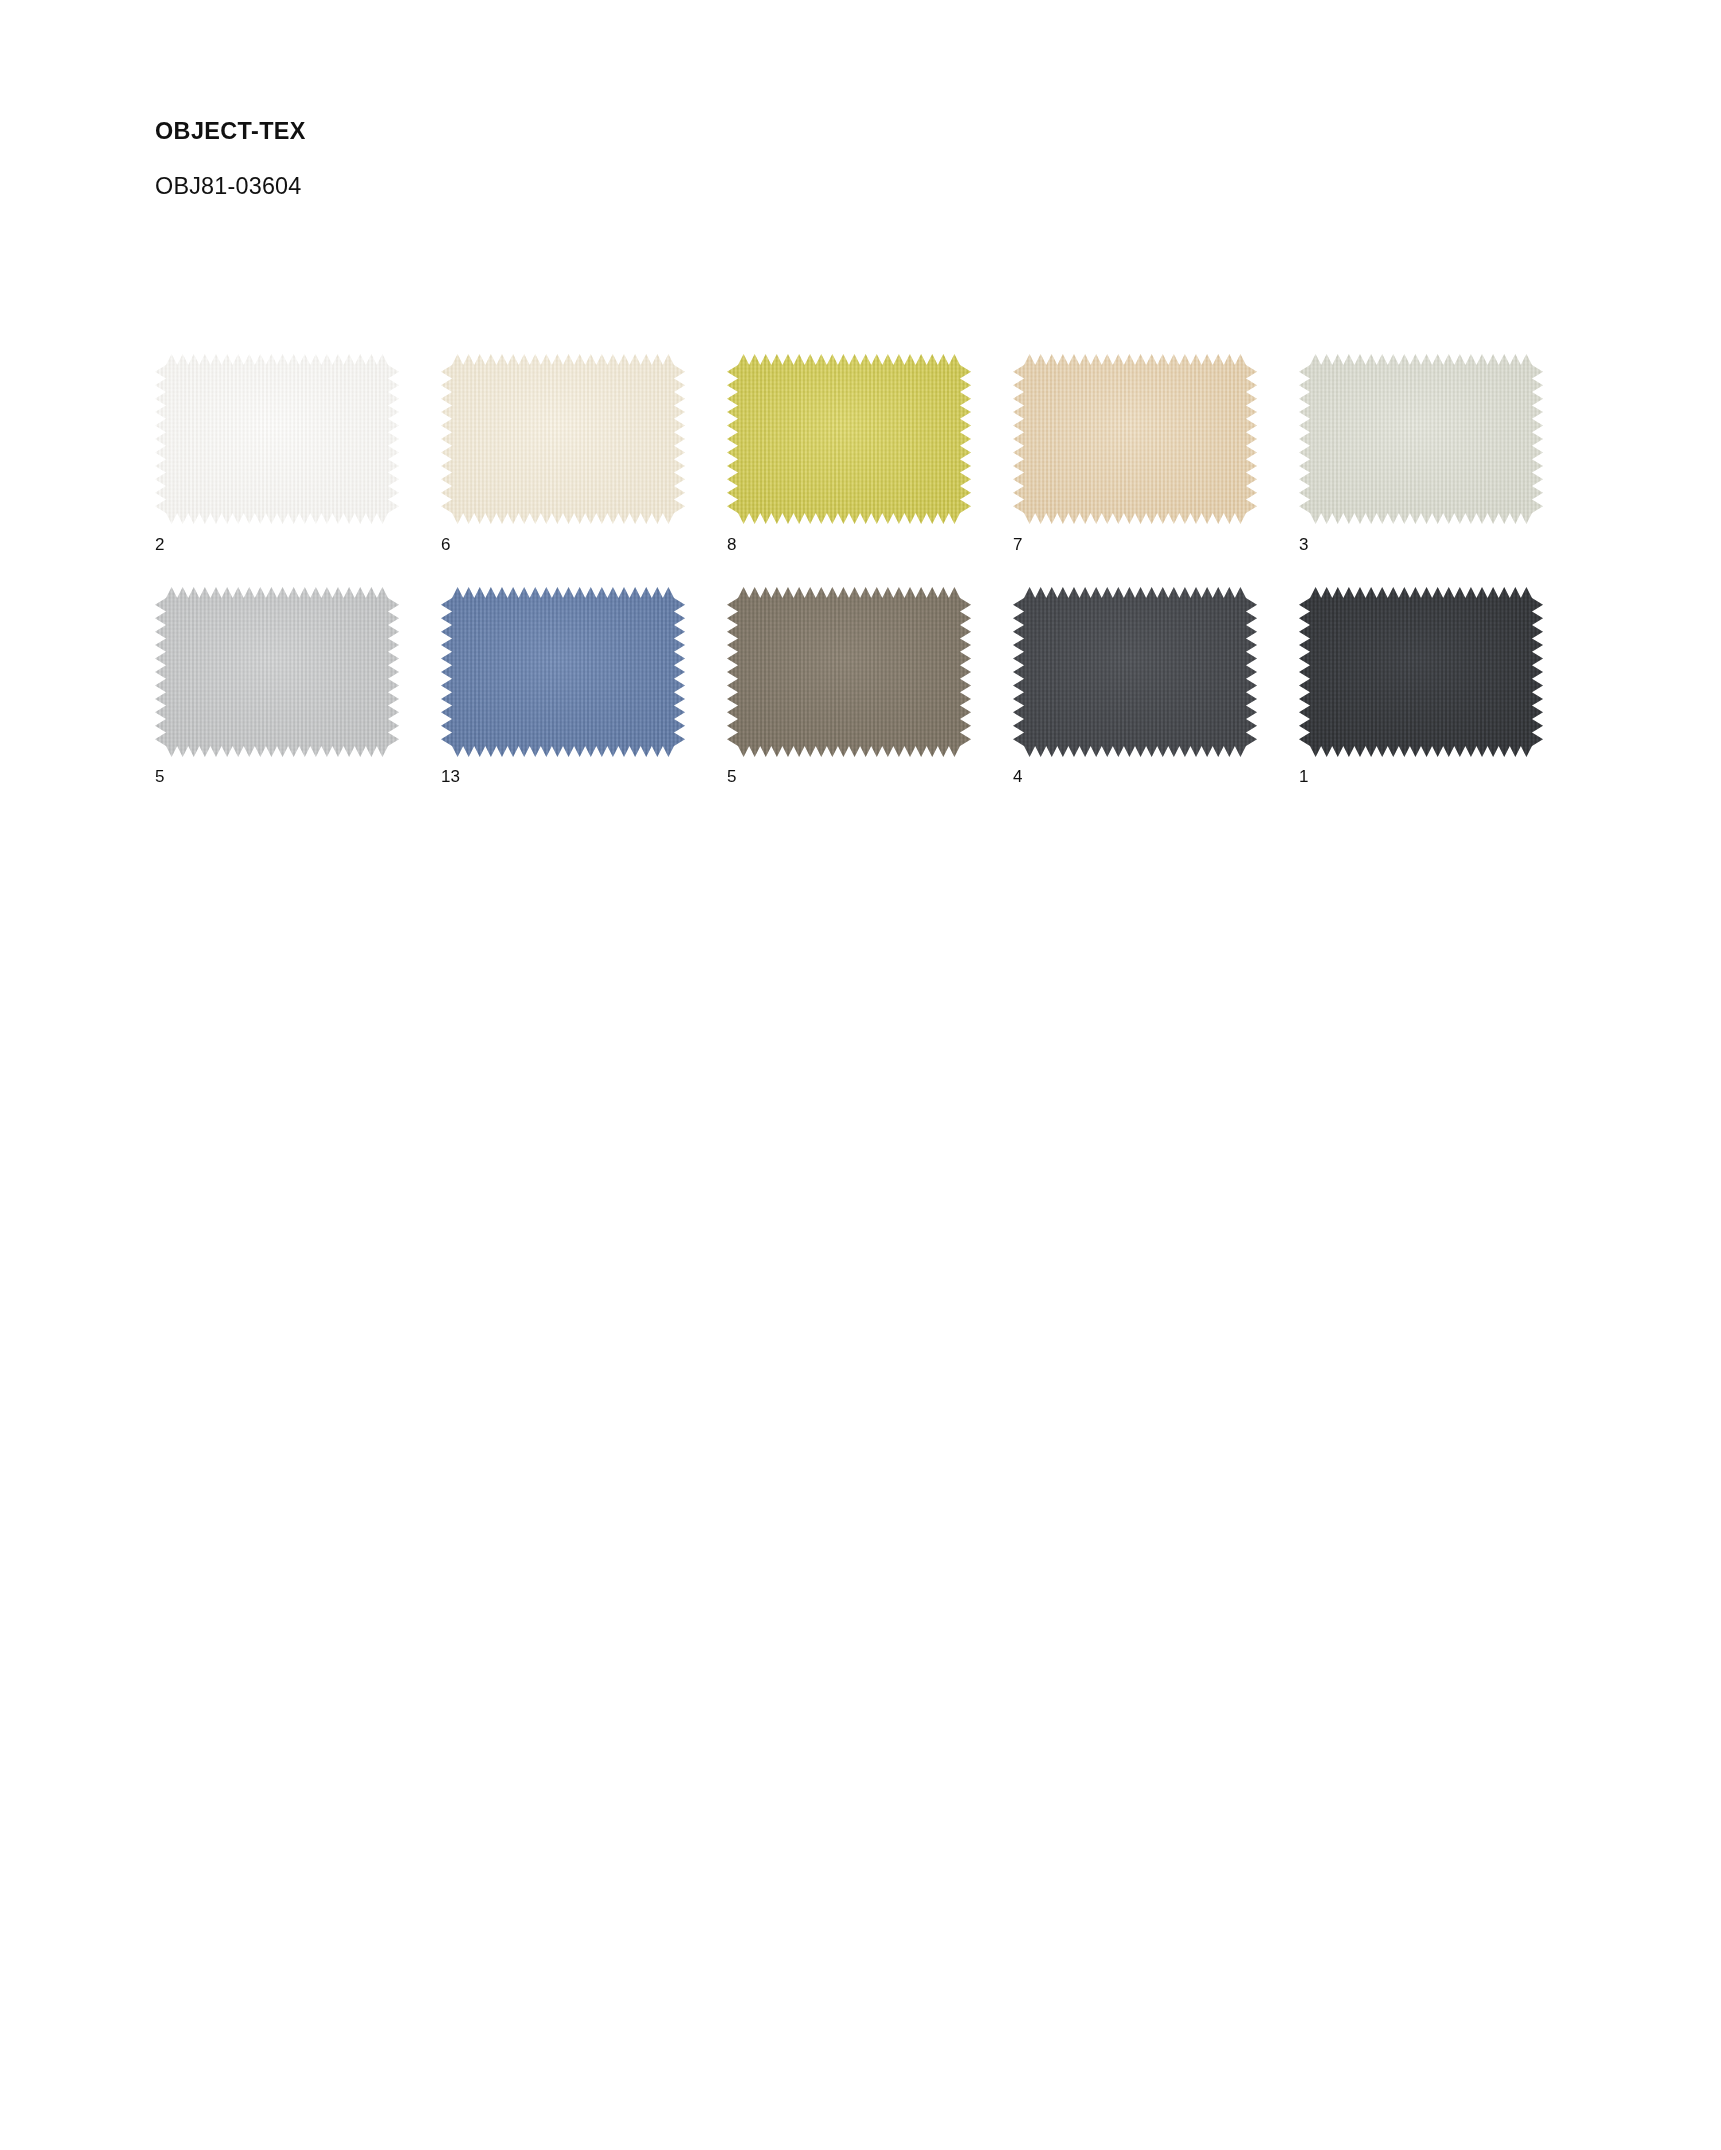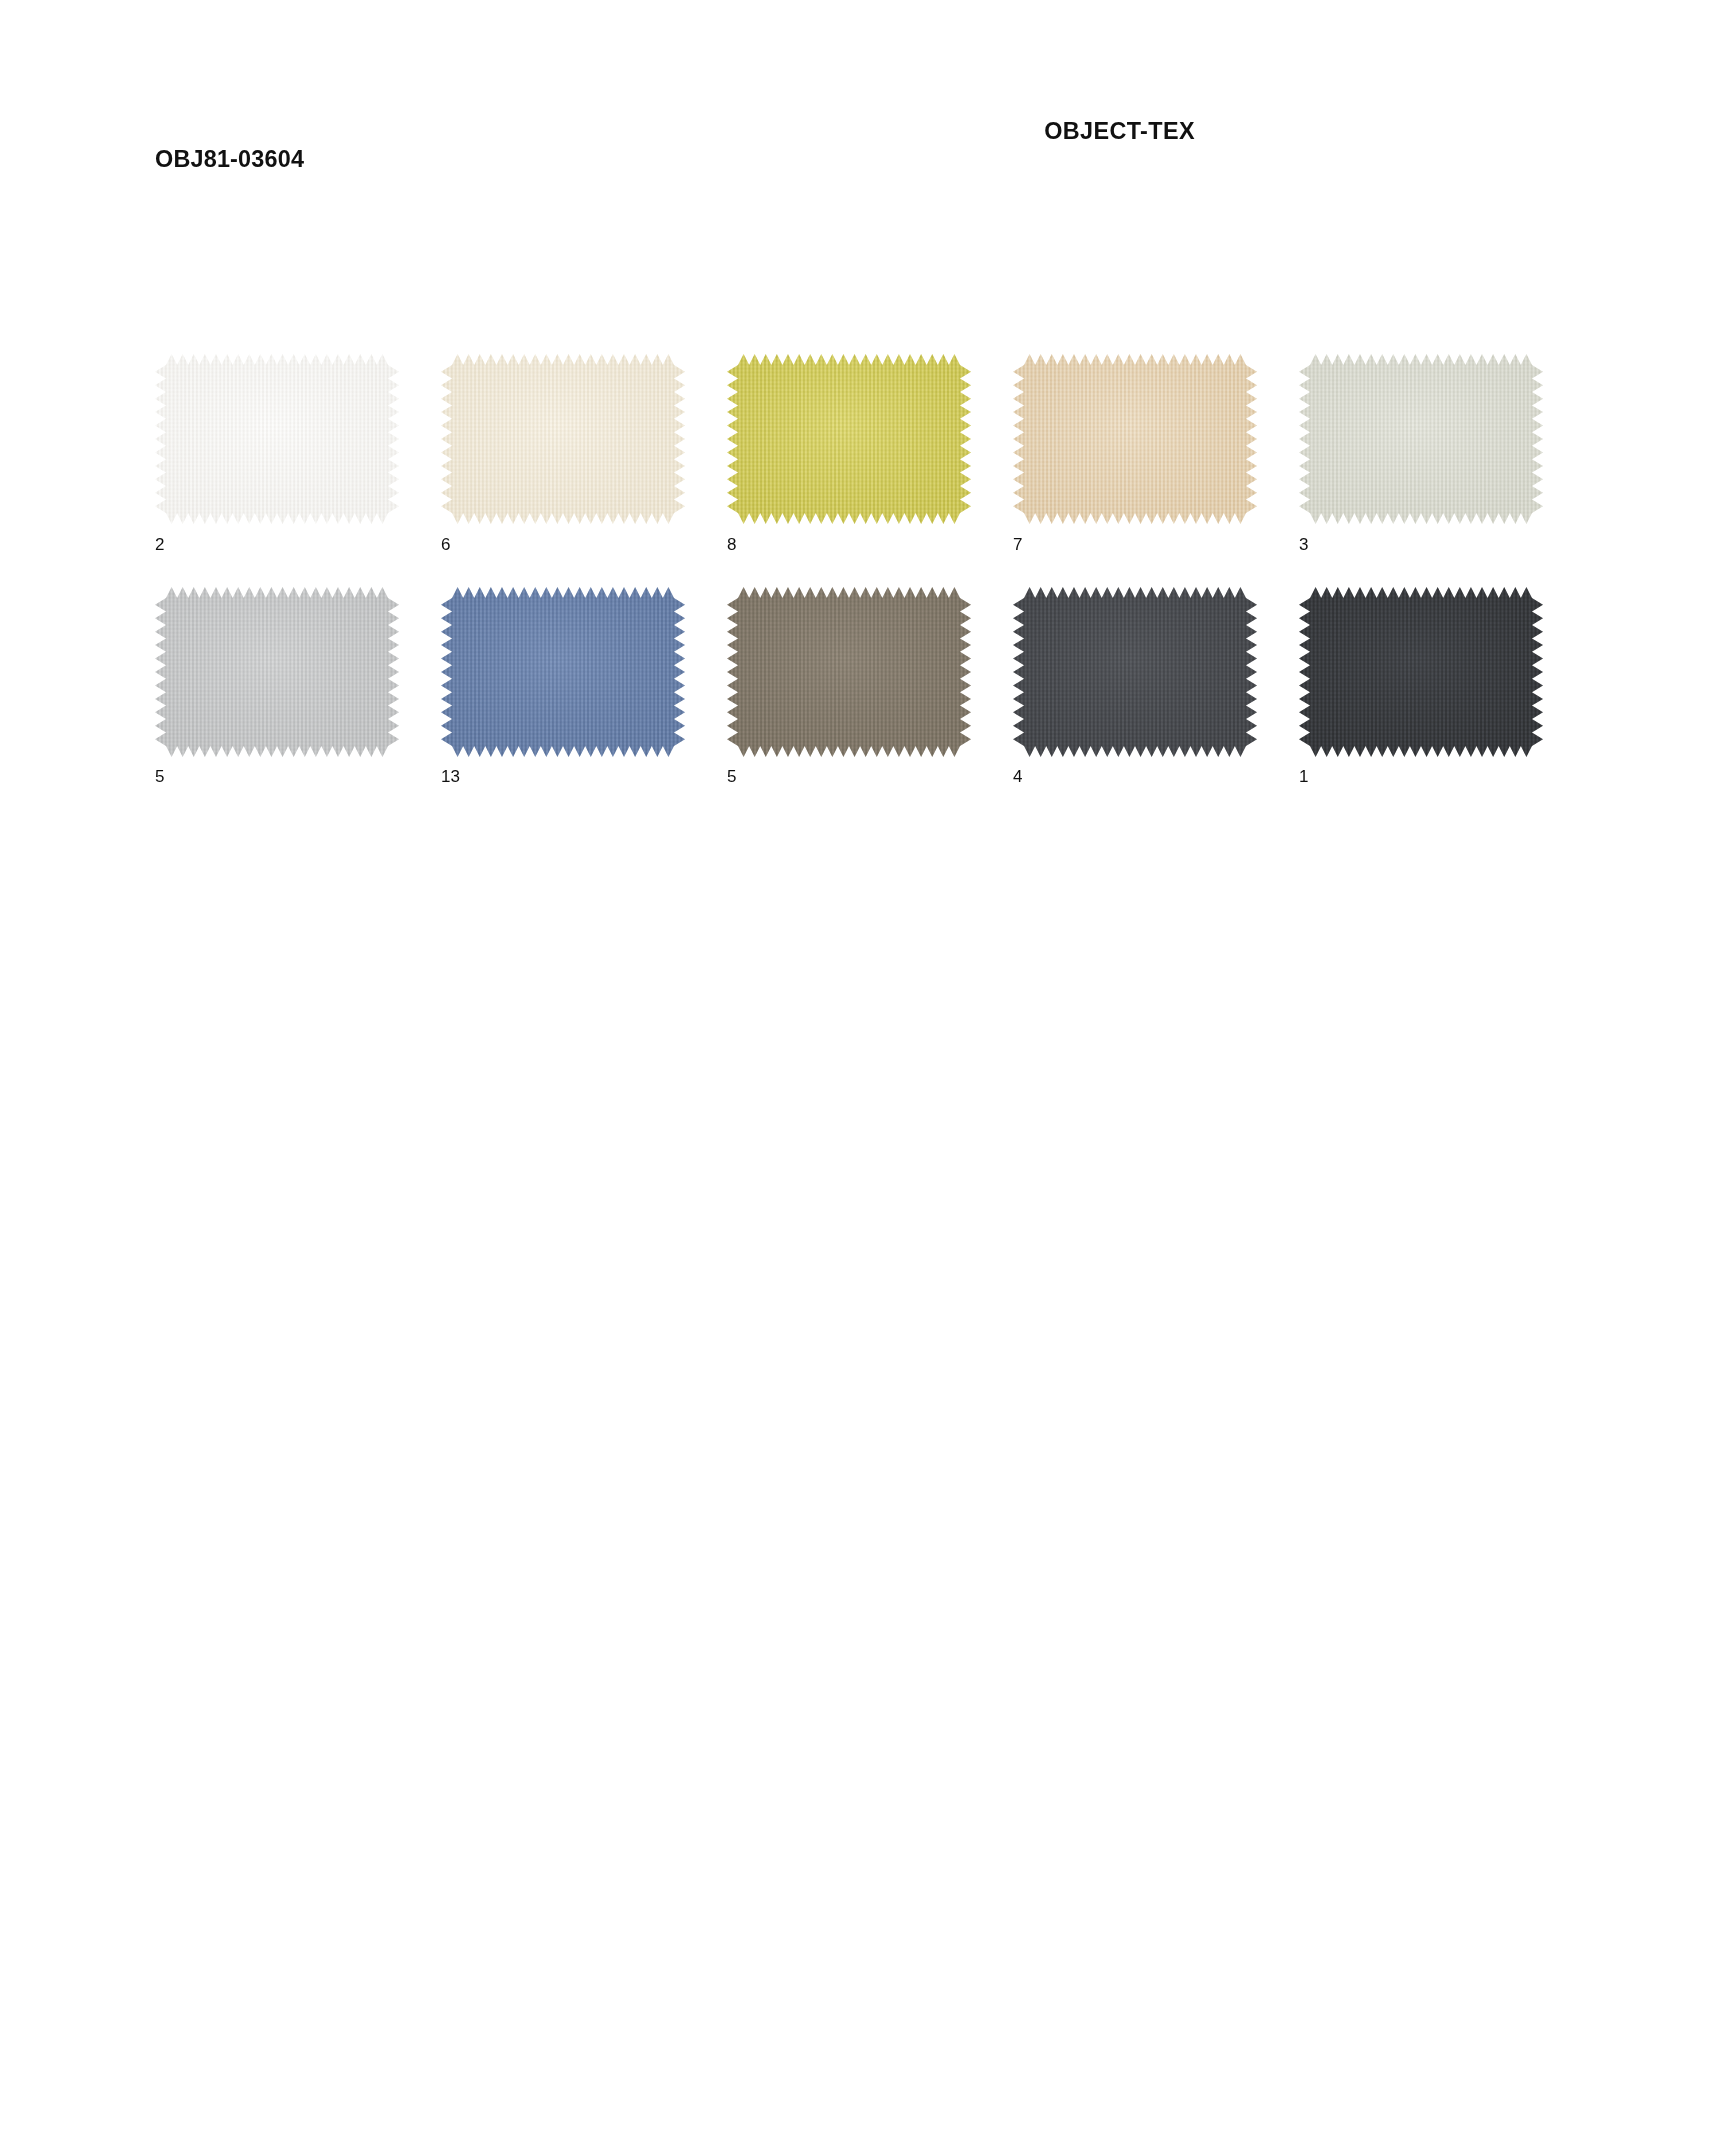--- a/index.html
+++ b/index.html
@@ -26,26 +26,26 @@
     top: 117px;
     width: 1040px;
   }
 
   .brand-title {
     font-size: 23.4px;
     font-weight: 700;
     letter-spacing: 0.4px;
     color: #111111;
     line-height: 1.2;
-    text-align: right;
   }
 
   .product-code {
+    margin-top: 27px;
     font-size: 23.4px;
-    font-weight: 700;
+    font-weight: 400;
     letter-spacing: 0.2px;
     color: #111111;
     line-height: 1.2;
   }
 
   
   .swatch-grid {
     position: absolute;
     left: 155px;
     top: 354px;

